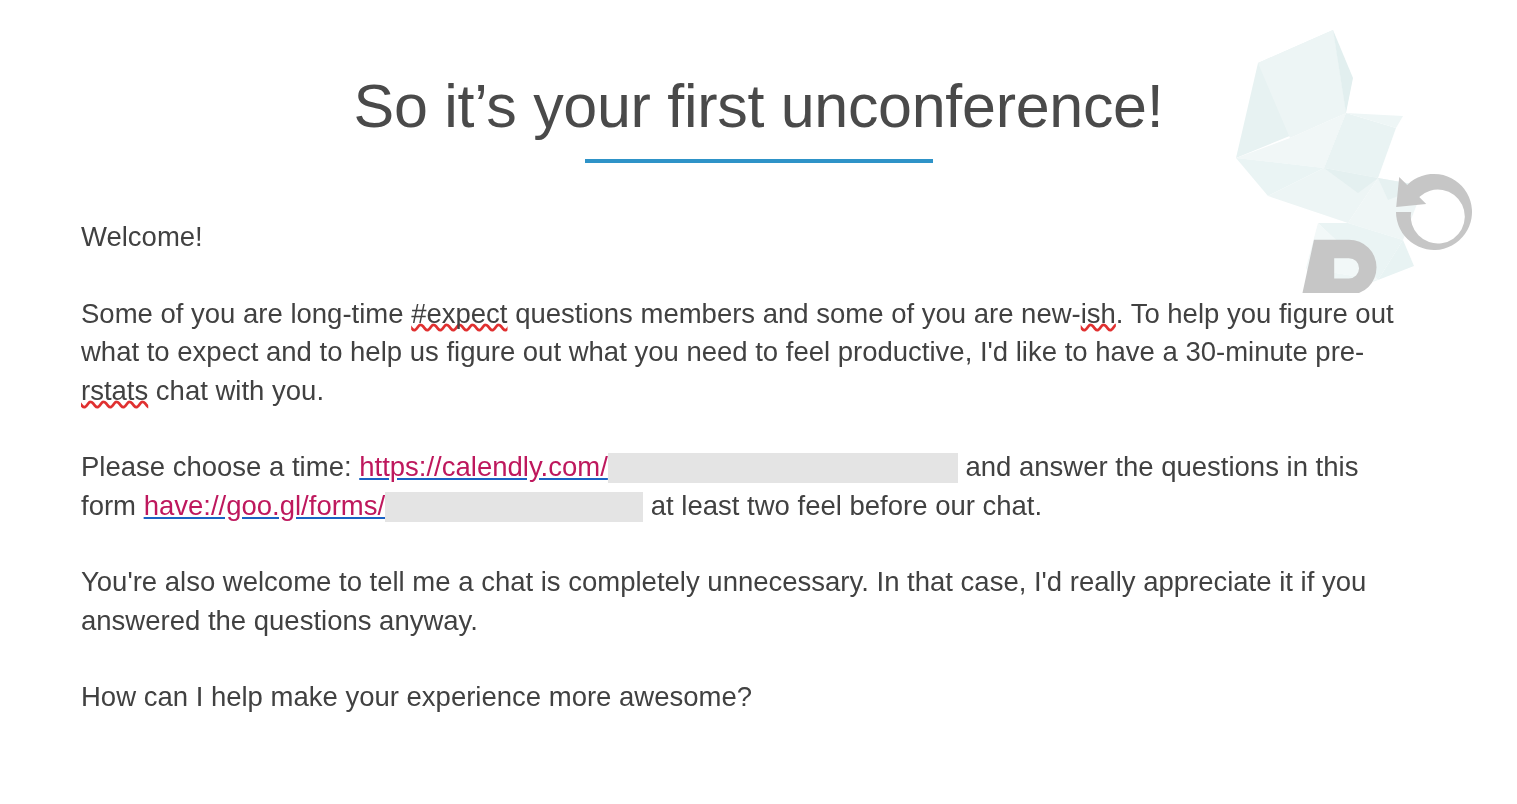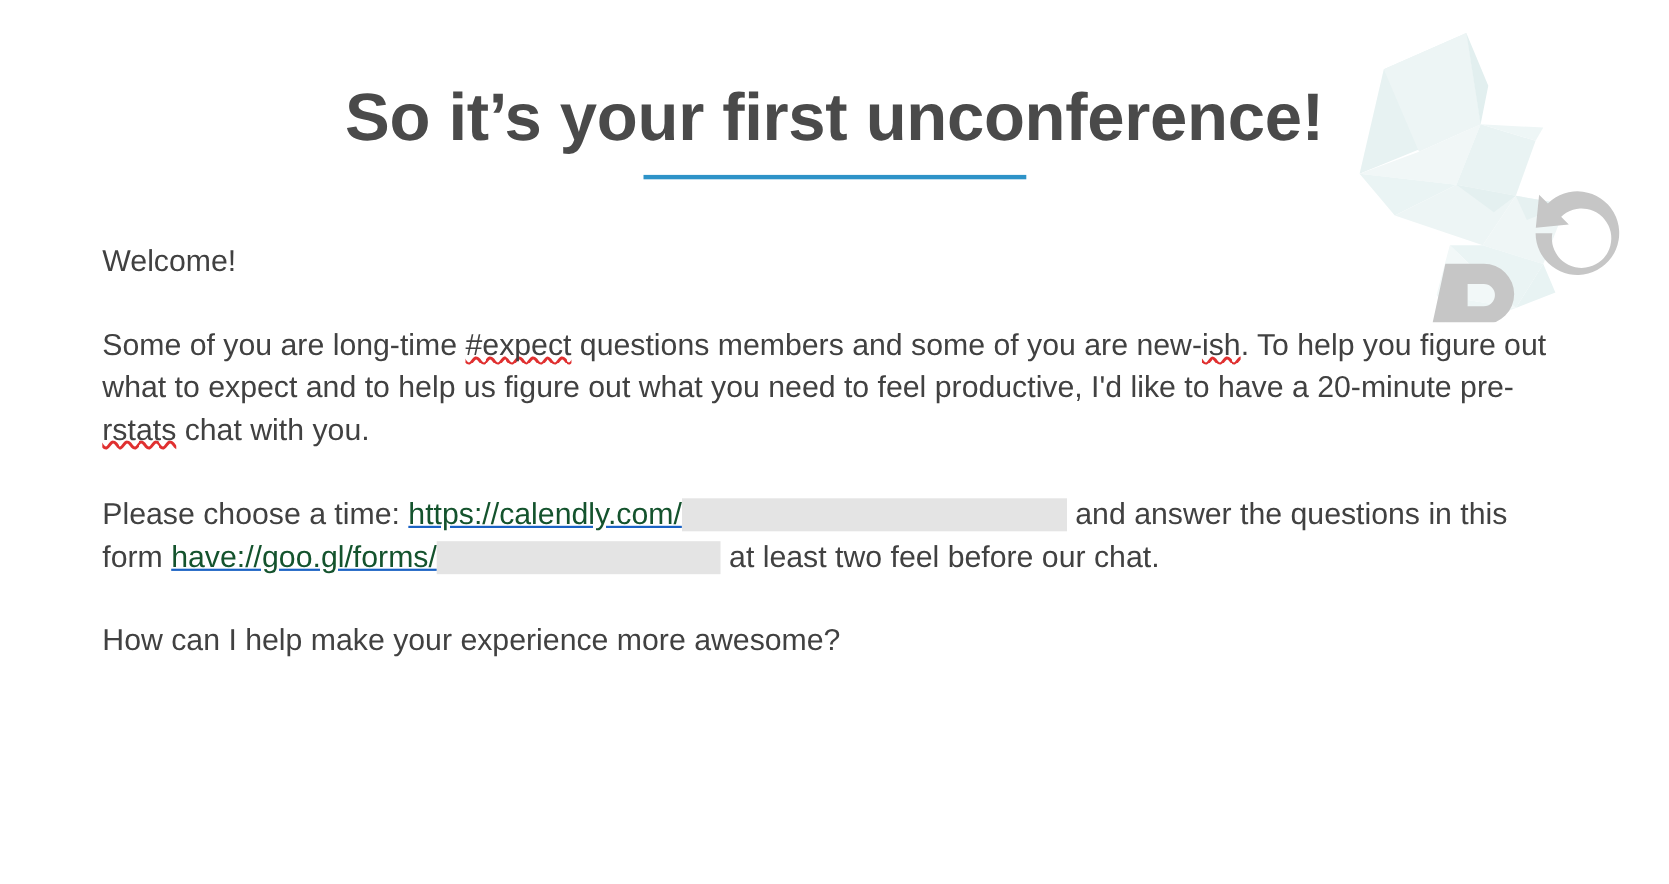--- a/index.html
+++ b/index.html
@@ -31,58 +31,58 @@
   #title-block {
     position: absolute;
     top: 74px;
     left: 0;
     width: 1517px;
     text-align: center;
   }
   #slide-title {
     font-size: 61px;
     line-height: 1.05;
-    font-weight: 700;
+    font-weight: 400;
     color: #4a4a4a;
     letter-spacing: -0.3px;
     white-space: nowrap;
   }
   #title-rule {
     width: 348px;
     height: 4px;
     background: #2e93c8;
     margin: 21px auto 0 auto;
   }
 
   
   #body-block {
     position: absolute;
     top: 218px;
-    left: 93px;
+    left: 81px;
     width: 1330px;
     font-size: 27.5px;
     line-height: 38.5px;
     color: #414141;
   }
   .para { margin: 0 0 38px 0; }
   .para:last-child { margin-bottom: 0; margin-top: 27px; }
 
   
   .spell {
     
     text-decoration: underline;
     text-decoration-color: #e03030;
     text-decoration-style: wavy;
     text-decoration-skip-ink: none;
     text-underline-offset: 1px;
   }
 
   
   .link {
-    color: #14532d;
+    color: #be185d;
     text-decoration-color: #1a62c4;
     text-underline-offset: 2px;
     white-space: nowrap;
   }
 
   
   .redact {
     display: inline-block;
     vertical-align: -6px;
     background: #e4e4e4;
@@ -127,25 +127,28 @@
   <div id="title-rule"></div>
 </div>
 
 <div id="body-block">
 
   <p class="para">
     <span>Welcome!</span>
   </p>
 
   <p class="para">
-    <span>Some of you are long-time </span><span class="spell">#expect</span><span> questions members and some of you are new-</span><span class="spell">ish</span><span>. To help you figure out what to expect and to help us figure out what you need to feel productive, I'd like to have a 20-minute pre-</span><span class="spell">rstats</span><span> chat with you.</span>
+    <span>Some of you are long-time </span><span class="spell">#expect</span><span> questions members and some of you are new-</span><span class="spell">ish</span><span>. To help you figure out what to expect and to help us figure out what you need to feel productive, I'd like to have a 30-minute pre-</span><span class="spell">rstats</span><span> chat with you.</span>
   </p>
 
   <p class="para">
     <span>Please choose a time: </span><a class="link" href="#">https://calendly.com/</a><span class="redact wide"></span><span> and answer the questions in this form </span><a class="link" href="#">have://goo.gl/forms/</a><span class="redact narrow"></span><span> at least two feel before our chat.</span>
   </p>
 
+  <p class="para">
+    <span>You're also welcome to tell me a chat is completely unnecessary. In that case, I'd really appreciate it if you answered the questions anyway.</span>
+  </p>
 
   <p class="para">
     <span>How can I help make your experience more awesome?</span>
   </p>
 
 </div>
 
 </body></html>

